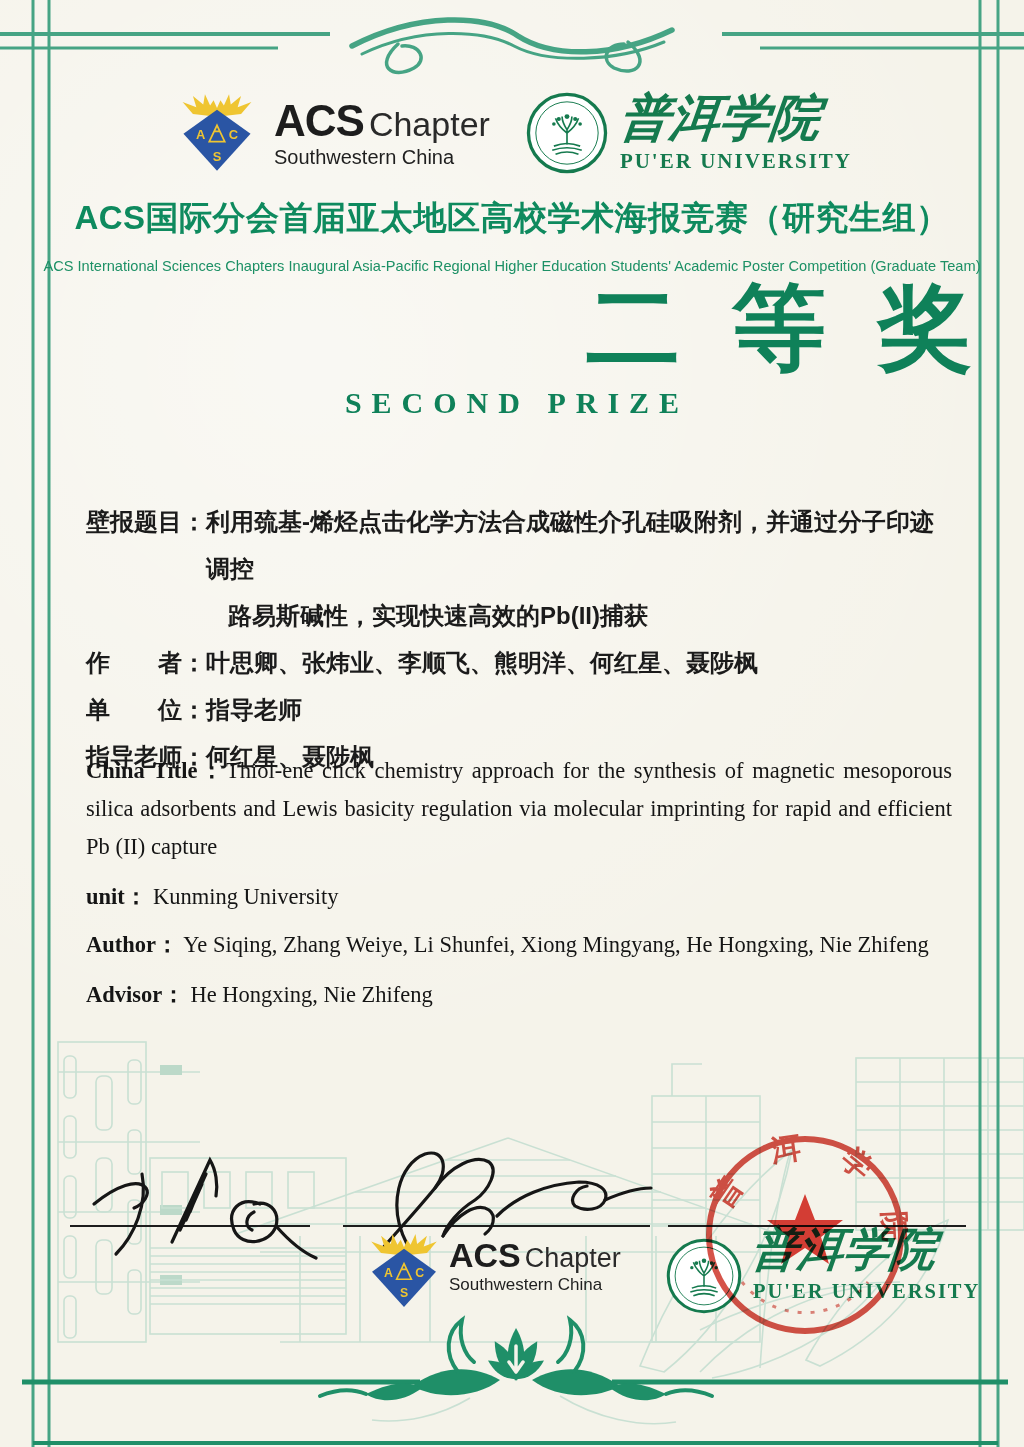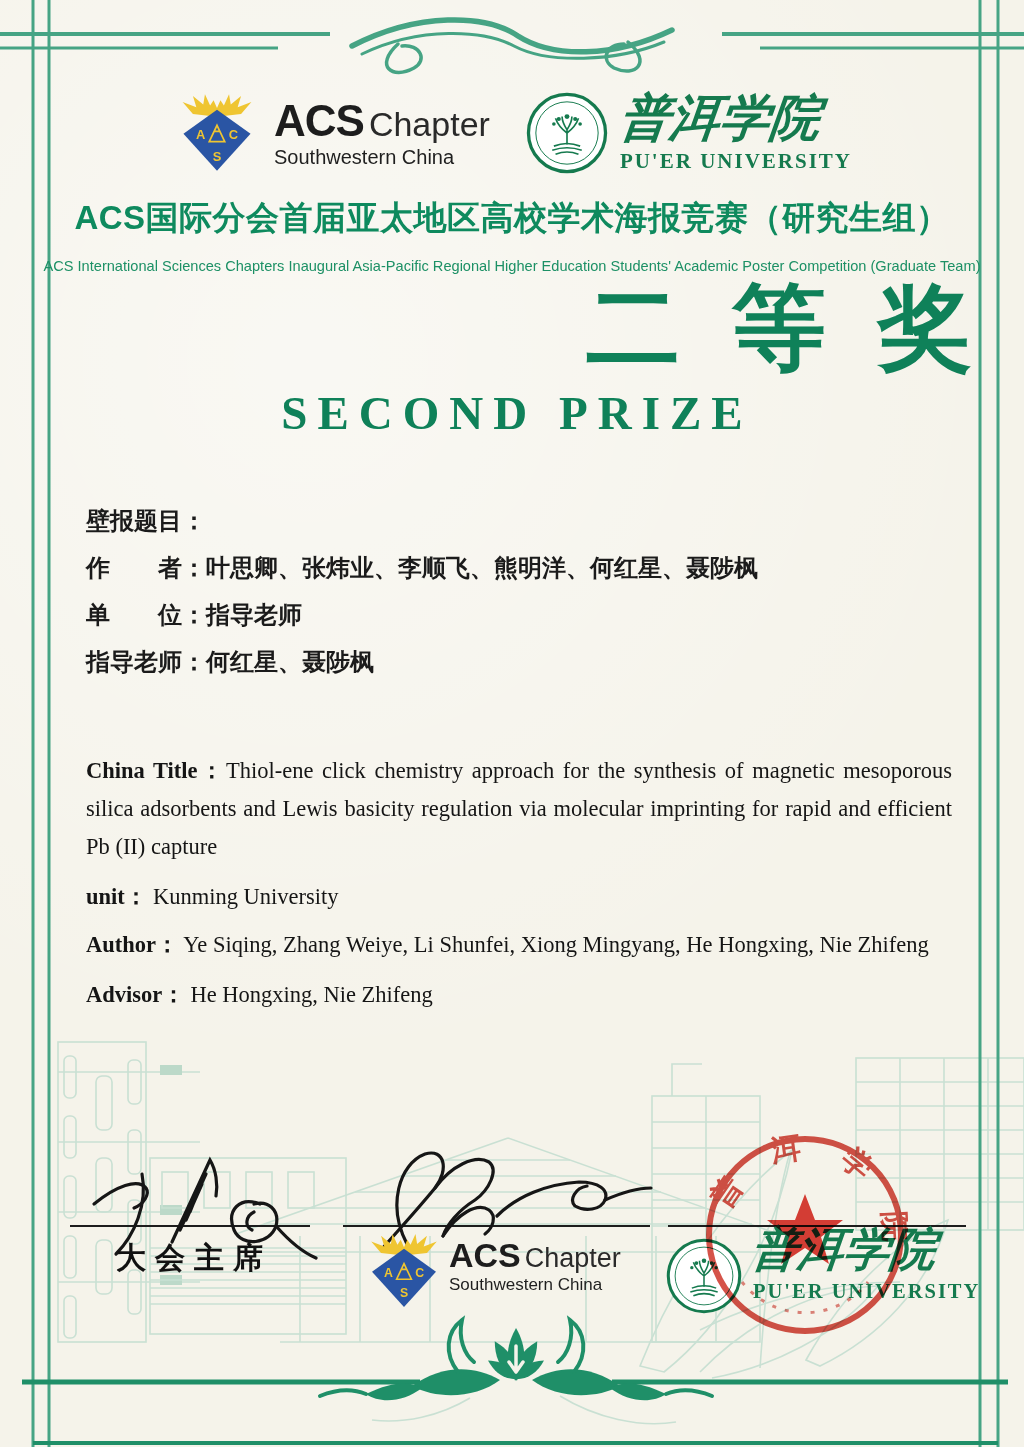--- a/index.html
+++ b/index.html
@@ -22,25 +22,25 @@
   .puer-name{font-size:21px;font-weight:700;color:#157a4e;font-family:"Liberation Serif",serif;letter-spacing:2px;margin-top:6px;}
 
   
   .title-cn{position:absolute;top:196px;left:40px;right:40px;text-align:center;
     font-size:33px;font-weight:800;color:#0e8a5e;letter-spacing:.5px;}
   .title-en{position:absolute;top:258px;left:30px;right:30px;text-align:center;
     font-size:14.6px;font-weight:400;color:#1c9065;}
   .award-cn{position:absolute;top:278px;left:0;right:0;text-align:right;padding-left:52px;
     font-size:94px;font-weight:700;color:#0f8159;letter-spacing:52px;font-family:"DejaVu Serif",serif;line-height:1.05;}
   .award-en{position:absolute;top:386px;left:0;right:0;text-align:center;padding-left:10px;
-    font-size:47px;font-weight:700;color:#0f8159;letter-spacing:10px;font-family:"Liberation Serif",serif;}
+    font-size:30px;font-weight:700;color:#0f8159;letter-spacing:10px;font-family:"Liberation Serif",serif;}
 
   
   .cn-block{position:absolute;left:86px;top:498px;right:72px;font-size:24px;font-weight:700;line-height:47px;color:#1b1b1b;}
-  .cn-row{display:flex;font-family:Liberation Serif, serif;}
+  .cn-row{display:flex;}
   .cn-label{flex:none;white-space:pre;}
   .cn-value{flex:1;}
   .cn-line{display:block;}
   .cn-line.indent{padding-left:22px;}
 
   
   .en-block{position:absolute;left:86px;top:752px;right:72px;font-family:"Liberation Serif",serif;
     font-size:22.5px;line-height:38px;color:#151515;}
   .en-par{margin:0 0 10px 0;}
   .en-par.justify{text-align:justify;}
@@ -236,20 +236,24 @@
 
   <div class="title-cn">ACS国际分会首届亚太地区高校学术海报竞赛（研究生组）</div>
   <div class="title-en">ACS International Sciences Chapters Inaugural Asia-Pacific Regional Higher Education Students' Academic Poster Competition (Graduate Team)</div>
 
   <div class="award-cn">二等奖</div>
   <div class="award-en">SECOND PRIZE</div>
 
   <div class="cn-block">
     <div class="cn-row">
       <span class="cn-label">壁报题目：</span>
+      <span class="cn-value">
+        <span class="cn-line">利用巯基-烯烃点击化学方法合成磁性介孔硅吸附剂，并通过分子印迹调控</span>
+        <span class="cn-line indent">路易斯碱性，实现快速高效的Pb(II)捕获</span>
+      </span>
     </div>
     <div class="cn-row">
       <span class="cn-label">作　　者：</span>
       <span class="cn-value">叶思卿、张炜业、李顺飞、熊明洋、何红星、聂陟枫</span>
     </div>
     <div class="cn-row">
       <span class="cn-label">单　　位：</span>
       <span class="cn-value">指导老师</span>
     </div>
     <div class="cn-row">
@@ -284,21 +288,20 @@
   <svg class="abs" style="left:345px;top:1138px" width="310" height="112" viewBox="0 0 310 112">
     <g stroke="#161616" stroke-width="3.2" fill="none" stroke-linecap="round">
       <path d="M62,106 C42,68 54,26 80,16 C100,10 104,32 90,50 C72,72 50,96 36,112"></path>
       <path d="M90,50 C106,28 130,16 144,24 C154,32 144,52 130,62 C114,72 102,86 98,98"></path>
       <path d="M98,98 C112,76 132,64 144,72 C152,78 148,90 140,96"></path>
       <path d="M152,78 C172,58 202,46 234,44 C254,44 264,52 260,62 C256,72 240,74 230,68 C224,62 230,50 242,48"></path>
       <path d="M260,62 C278,54 294,50 306,50"></path>
     </g>
   </svg>
 
-  <div class="chair-label">大会主席</div>
 
   <svg class="abs" style="left:362px;top:1230px" width="84" height="82" viewBox="0 0 100 100">
     <path fill="#efc531" d="M50,21 L54,12 58,18 64,5 66,17 78,7 74,20 90,14 78,28 50,31 22,28 10,14 26,20 22,7 34,17 36,5 42,18 46,12 Z"></path>
     <polygon fill="#2a55a4" points="50,23 89,51 50,94 11,51"></polygon>
     <g fill="#efc531" font-family="Liberation Sans,sans-serif" font-weight="bold" font-size="15" text-anchor="middle">
       <text x="31" y="57">A</text>
       <text x="69" y="57">C</text>
       <text x="50" y="82">S</text>
     </g>
     <path d="M50,41 L59,60 L41,60 Z M46,48 h8" stroke="#efc531" stroke-width="2" fill="none"></path>

